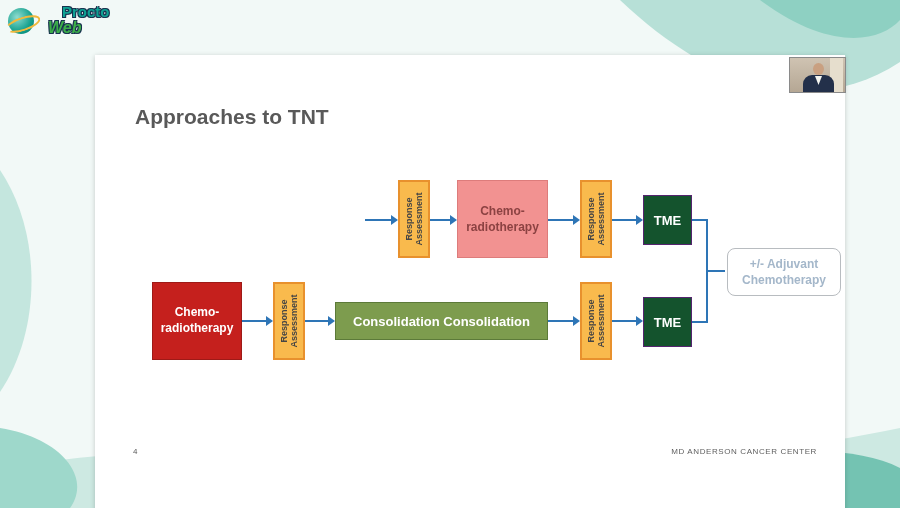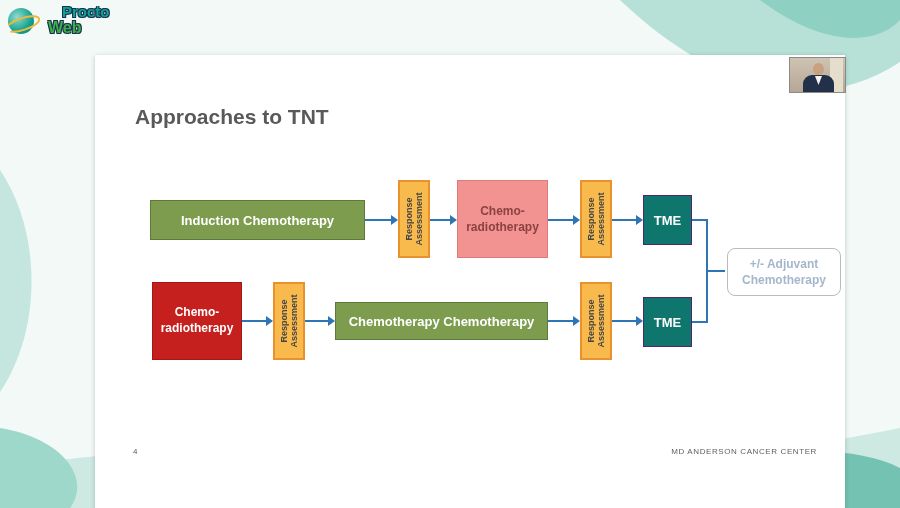--- a/index.html
+++ b/index.html
@@ -7,32 +7,32 @@
 
   
   #bg{position:absolute;left:0;top:0;width:900px;height:508px;}
 
   
   .logo{position:absolute;left:8px;top:4px;display:flex;align-items:flex-start;gap:4px;z-index:5;}
   .logo-globe{width:26px;height:26px;border-radius:50%;background:radial-gradient(circle at 35% 35%,#8fdccf,#14a08e 60%,#0b7a6c);position:relative;margin-top:4px;}
   .logo-globe::after{content:"";position:absolute;left:-3px;top:9px;width:32px;height:10px;border:2px solid #f0b93c;border-radius:50%;transform:rotate(-18deg);border-left-color:transparent;}
   .logo-text{display:flex;flex-direction:column;line-height:1;}
   .logo-procto{font-size:15px;font-weight:bold;color:#0fa294;text-shadow:-1px -1px 0 #17324e,1px -1px 0 #17324e,-1px 1px 0 #17324e,1px 1px 0 #17324e;padding-left:24px;}
-  .logo-web{font-size:16px;font-weight:bold;color:#3dae49;margin-left:10px;margin-top:1px;text-shadow:-1px -1px 0 #17324e,1px -1px 0 #17324e,-1px 1px 0 #17324e,1px 1px 0 #17324e;}
+  .logo-web{font-size:16px;font-weight:bold;color:#3dae49;margin-left:10px;margin-top:1px;text-shadow:-1px -1px 0 #17324e,1px -1px 0 #17324e,-1px 1px 0 #17324e,1px 1px 0 #17324e;font-style:italic;}
 
   
   .slide{position:absolute;left:95px;top:55px;width:750px;height:504px;background:#ffffff;box-shadow:0 1px 5px rgba(0,0,0,0.2);}
   .slide-title{position:absolute;left:40px;top:50px;font-size:21px;font-weight:bold;color:#595959;}
 
   
   .box{position:absolute;display:flex;align-items:center;justify-content:center;text-align:center;box-sizing:border-box;font-weight:bold;}
   .green{background:#7d9c4e;border:1px solid #5c7a39;color:#ffffff;font-size:13px;}
   .red{background:#c5201d;border:1px solid #9e1a17;color:#ffffff;font-size:12px;white-space:pre-line;line-height:1.3;}
   .pink{background:#f29291;border:1px solid #dd7c7b;color:#8c4242;font-size:12px;white-space:pre-line;line-height:1.35;}
-  .purple{background:#0f766e;border:1px solid #55246f;color:#ffffff;font-size:13px;text-align:center;}
+  .purple{background:#14532d;border:1px solid #55246f;color:#ffffff;font-size:13px;text-align:center;}
   .resp{position:absolute;box-sizing:border-box;background:#f9ba4d;border:2px solid #e8912d;}
   .resp-label{position:absolute;left:50%;top:50%;width:76px;transform:translate(-50%,-50%) rotate(-90deg);text-align:center;font-size:9px;font-weight:bold;color:#454545;line-height:1.15;white-space:pre-line;}
   .adjuvant{position:absolute;border:1px solid #b8bcc0;background:#ffffff;color:#a4b7ca;font-weight:bold;font-size:12px;display:flex;align-items:center;justify-content:center;text-align:center;white-space:pre-line;line-height:1.35;}
 
   
   .arrow{position:absolute;height:12px;}
   .arrow::before{content:"";position:absolute;left:0;right:5px;top:5px;height:2px;background:#2e75b6;}
   .arrow::after{content:"";position:absolute;right:0;top:1px;width:0;height:0;border-left:7px solid #2e75b6;border-top:5px solid transparent;border-bottom:5px solid transparent;}
 
   .bracket{position:absolute;left:597px;top:159px;}
@@ -70,21 +70,20 @@
     <div class="logo-text">
       <span class="logo-procto">Procto</span>
       <span class="logo-web">Web</span>
     </div>
   </div>
 
   <div class="slide">
 
     <div class="slide-title">Approaches to TNT</div>
 
-    <div class="box green" style="left:55px;top:145px;width:215px;height:40px;">Induction Chemotherapy</div>
     <div class="arrow" style="left:270px;top:159px;width:33px;"></div>
     <div class="resp" style="left:303px;top:125px;width:32px;height:78px;">
       <span class="resp-label">Response
 Assessment</span>
     </div>
     <div class="arrow" style="left:335px;top:159px;width:27px;"></div>
     <div class="box pink" style="left:362px;top:125px;width:91px;height:78px;">Chemo-
 radiotherapy</div>
     <div class="arrow" style="left:453px;top:159px;width:32px;"></div>
     <div class="resp" style="left:485px;top:125px;width:32px;height:78px;">
@@ -95,21 +94,21 @@
     <div class="box purple" style="left:548px;top:140px;width:49px;height:50px;">TME</div>
 
     <div class="box red" style="left:57px;top:227px;width:90px;height:78px;">Chemo-
 radiotherapy</div>
     <div class="arrow" style="left:147px;top:260px;width:31px;"></div>
     <div class="resp" style="left:178px;top:227px;width:32px;height:78px;">
       <span class="resp-label">Response
 Assessment</span>
     </div>
     <div class="arrow" style="left:210px;top:260px;width:30px;"></div>
-    <div class="box green" style="left:240px;top:247px;width:213px;height:38px;">Chemotherapy Chemotherapy</div>
+    <div class="box green" style="left:240px;top:247px;width:213px;height:38px;">Consolidation Consolidation</div>
     <div class="arrow" style="left:453px;top:260px;width:32px;"></div>
     <div class="resp" style="left:485px;top:227px;width:32px;height:78px;">
       <span class="resp-label">Response
 Assessment</span>
     </div>
     <div class="arrow" style="left:517px;top:260px;width:31px;"></div>
     <div class="box purple" style="left:548px;top:242px;width:49px;height:50px;">TME</div>
 
     <svg class="bracket" width="40" height="118" viewBox="0 0 40 118">
       <path d="M0 6 H15 V57 H33 M0 108 H15 V57" stroke="#2e75b6" stroke-width="2" fill="none"></path>

